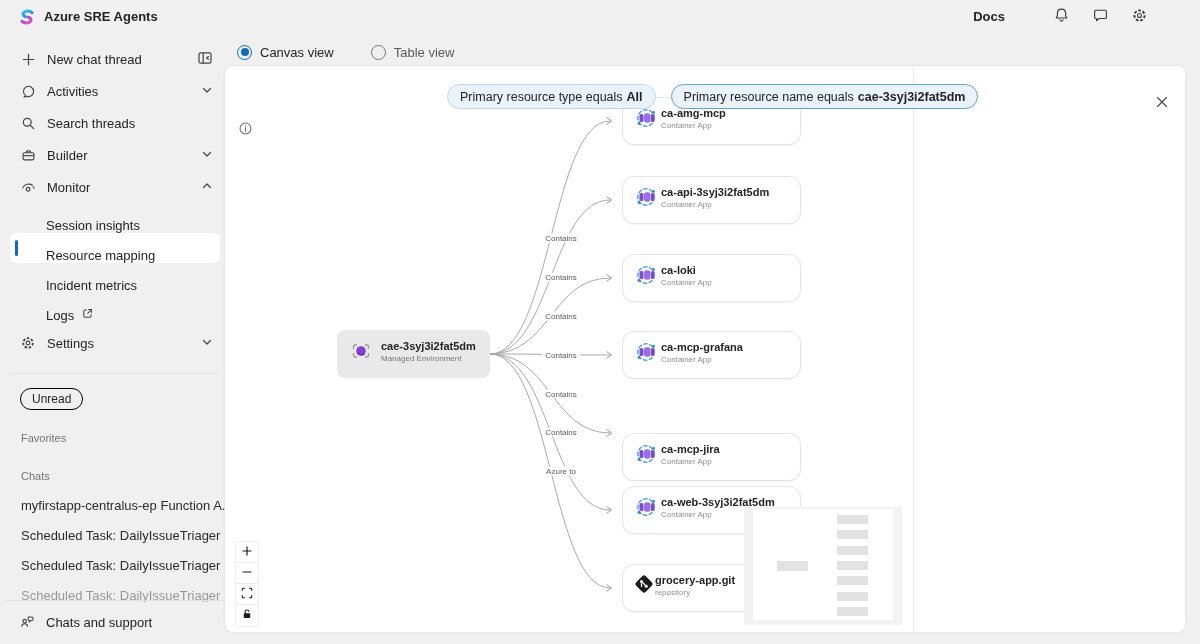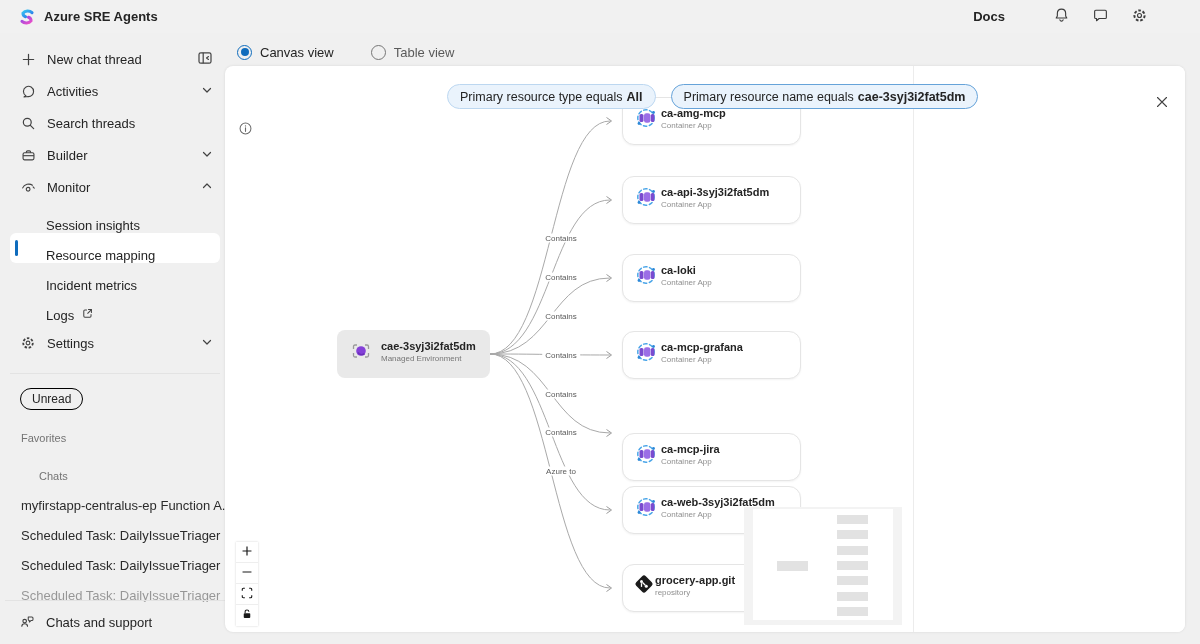--- a/index.html
+++ b/index.html
@@ -25,21 +25,21 @@
   .sub { height:30px; display:flex; align-items:flex-end; gap:7px; padding-left:41px; font-size:13px; cursor:pointer; position:relative; }
   .sub.selected { background:#fff; border-radius:6px; margin:0 5px; padding-left:36px; }
   .sub.selected::before { content:""; position:absolute; left:5px; top:7px; width:3px; height:16px;
         border-radius:2px; background:#0f6cbd; }
   .side-div { border:none; border-top:1px solid #e3e3e3; margin:14px 5px 0 5px; }
   .unread-btn { margin:14px 0 0 15px; height:22px; padding:0 11px; font-size:12px; color:#242424;
         background:transparent; border:1px solid #000000; border-radius:12px; cursor:pointer;
         font-family:"Liberation Sans",sans-serif; }
   .section-label { font-size:11px; color:#737373; padding-left:16px; }
   .lbl-fav { margin-top:22px; }
-  .lbl-chats { margin-top:26px;margin-left:18px; }
+  .lbl-chats { margin-top:26px; }
   #chat-list { margin-top:8px; height:112px; overflow:hidden; }
   .chat-item { height:30px; display:flex; align-items:center; padding-left:16px; font-size:13px;
         color:#2b2b2b; white-space:nowrap; overflow:hidden; cursor:pointer; }
   .chat-item.clipped { opacity:.45; }
   .side-footer { position:absolute; left:0; right:0; bottom:0; height:44px; border-top:1px solid #e3e3e3;
         display:flex; align-items:center; gap:10px; padding-left:14px; font-size:13px; cursor:pointer; }
 
   
   .viewbar { position:absolute; left:237px; top:40px; height:24px; display:flex; align-items:center; gap:37px; }
   .radio-opt { display:flex; align-items:center; gap:8px; font-size:13px; cursor:pointer; }

